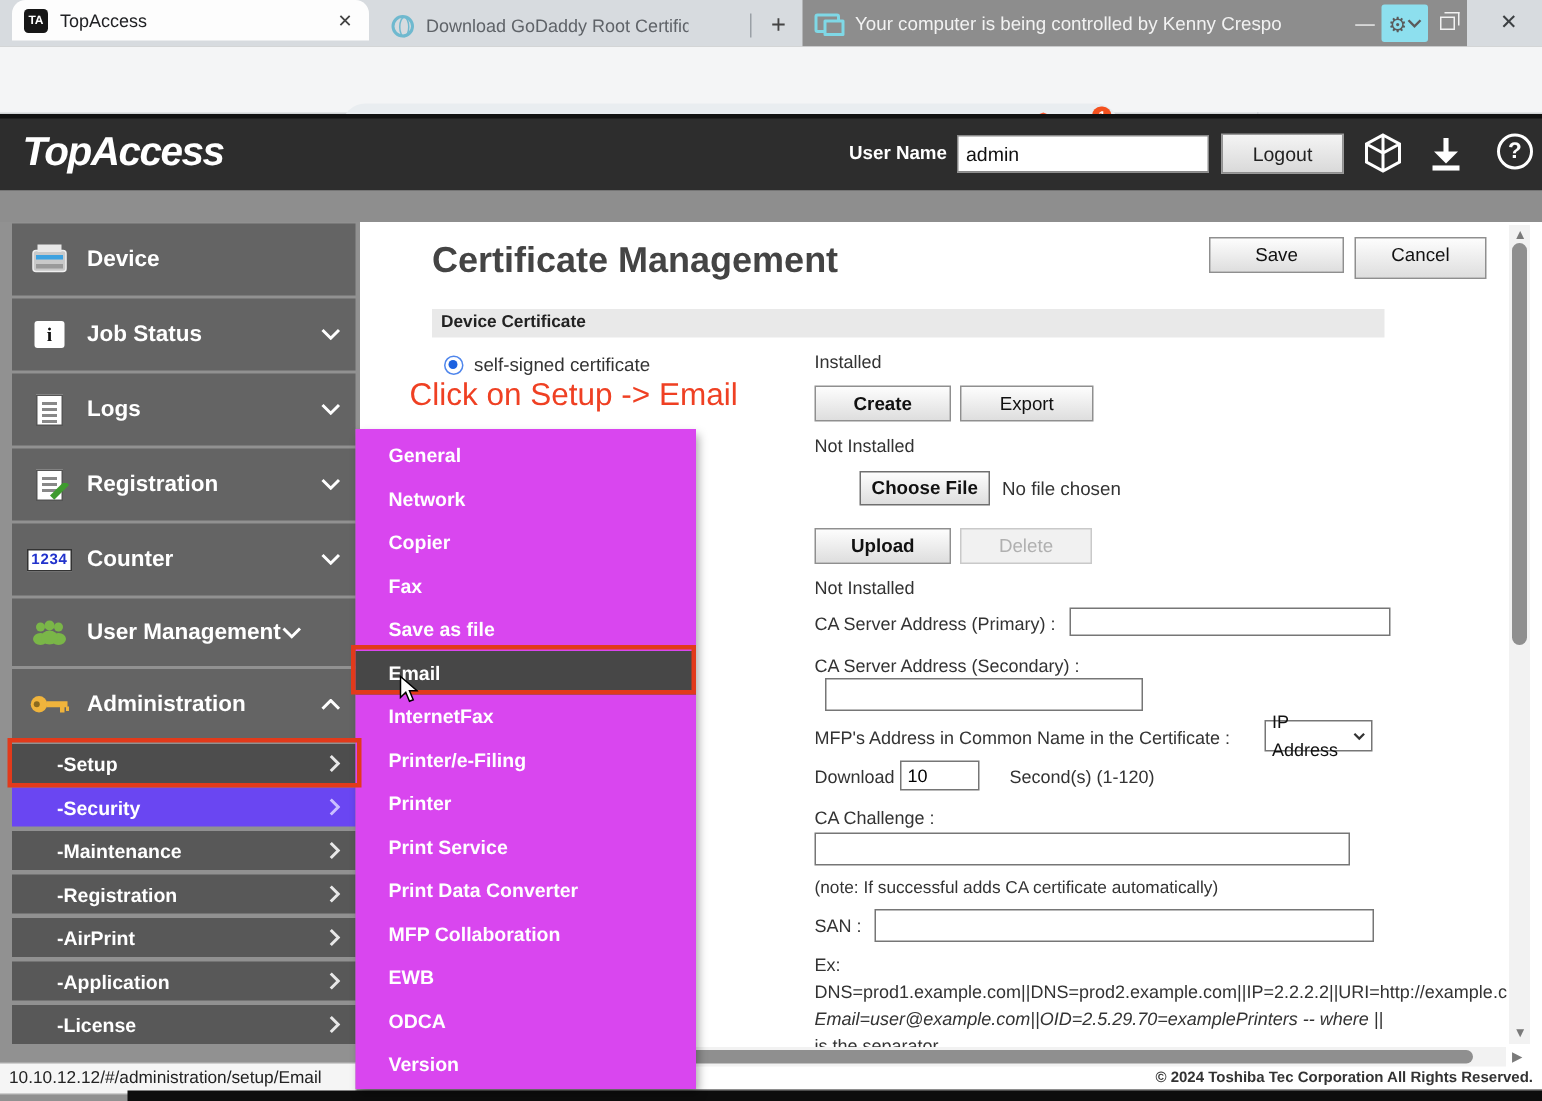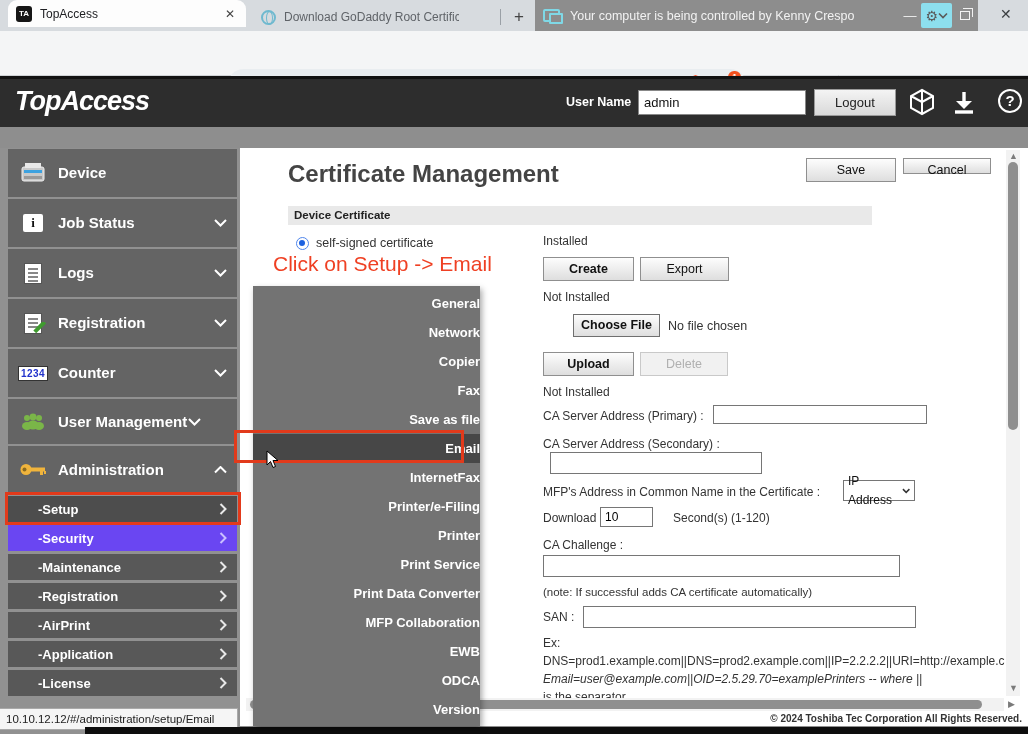--- a/index.html
+++ b/index.html
@@ -61,29 +61,29 @@
   .sub-item { left:8px; width:229px; height:26px; background:#585858; display:flex; align-items:center; padding:0 10px 0 30px; color:#fff; font-size:13px; font-weight:bold; }
   .sub-label { flex:1; }
   .icon-box { width:30px; height:26px; display:flex; align-items:center; justify-content:center; flex-shrink:0; }
   .counter-ic { background:#fff; border:1px solid #333; color:#2233cc; font-size:10px; font-weight:bold; padding:1px 2px; letter-spacing:0.5px; }
   .jobstat-ic { width:20px; height:18px; background:#fff; border-radius:2px; color:#111; font-weight:bold; font-size:13px; font-family:"Liberation Serif",serif; text-align:center; line-height:17px; }
   .doc-ic { width:18px; height:21px; background:#fff; border:1px solid #555; position:relative; }
   .doc-ic i { position:absolute; left:3px; right:3px; height:2px; background:#888; }
   .redbox { border:3px solid #e23a1b; background:transparent; z-index:30; }
 
   
-  .setup-menu { left:253px; top:286px; width:227px; height:440px; background:#737373; box-shadow:2px 3px 6px rgba(0,0,0,0.35); z-index:20; padding-top:3px;text-align:right; }
+  .setup-menu { left:237px; top:286px; width:227px; height:440px; background:#d946ef; box-shadow:2px 3px 6px rgba(0,0,0,0.35); z-index:20; padding-top:3px; }
   .menu-item { height:29px; line-height:29px; padding-left:22px; color:#fff; font-size:13px; font-weight:bold; }
   .menu-item.active { background:#474747; }
 
   
   .page-title { left:288px; top:160px; font-size:24px; font-weight:bold; color:#444; }
   .btn { background:linear-gradient(#fdfdfd,#dedede); border:1px solid #8f8f8f; font-size:12.5px; color:#111; text-align:center; font-family:"Liberation Sans",sans-serif; }
   .btn.disabled { color:#b0b0b0; border-color:#c9c9c9; background:#f1f1f1; }
-  .section-bar { left:288px; top:206px; width:584px; height:19px; background:#e9e9e9; font-size:11.5px; font-weight:bold; color:#222; line-height:19px; padding-left:6px; }
+  .section-bar { left:288px; top:206px; width:635px; height:19px; background:#e9e9e9; font-size:11.5px; font-weight:bold; color:#222; line-height:19px; padding-left:6px; }
   .radio { left:296px; top:237px; width:13px; height:13px; border-radius:50%; border:1.5px solid #4f86ec; background:#fff; }
   .radio:after { content:""; position:absolute; left:2px; top:2px; width:6px; height:6px; background:#1d62e0; border-radius:50%; }
   .radio-label { left:316px; top:236px; font-size:12.5px; color:#333; }
   .annotation { left:245px; top:252px; font-size:21px; color:#ef4023; white-space:nowrap; z-index:25;margin-left:28px; }
   .flabel { font-size:12px; color:#333; white-space:nowrap; }
   .tinput { background:#fff; border:1px solid #767676; }
   .note { font-size:11.5px; color:#333; }
   .exline { font-size:12px; color:#333; white-space:nowrap; }
   .selbox { left:843px; top:480px; width:72px; height:21px; border:1px solid #767676; background:#fff; font-size:12px; color:#111; line-height:19px; padding:0 4px; display:flex; align-items:center; justify-content:space-between; }
 
@@ -370,21 +370,21 @@
   <div class="sub-label">-License</div>
   <svg width="8" height="12" viewBox="0 0 8 12">
       <polyline points="1.5,1 6.5,6 1.5,11" fill="none" stroke="#e8e8e8" stroke-width="2"></polyline>
     </svg>
 </div>
 
 <div class="abs redbox" style="left:5px;top:492px;width:236px;height:33px;"></div>
 
 <div class="abs page-title">Certificate Management</div>
 <div class="abs btn" style="left:806px;top:158px;width:90px;height:24px;line-height:22px;">Save</div>
-<div class="abs btn" style="left:903px;top:158px;width:88px;height:16px;line-height:22px;">Cancel</div>
+<div class="abs btn" style="left:903px;top:158px;width:88px;height:28px;line-height:22px;">Cancel</div>
 <div class="abs section-bar">Device Certificate</div>
 
 <div class="abs radio"></div>
 <div class="abs radio-label">self-signed certificate</div>
 
 <div class="abs flabel" style="left:543px;top:234px;">Installed</div>
 <div class="abs btn" style="left:543px;top:257px;width:91px;height:24px;line-height:22px;font-weight:bold;">Create</div>
 <div class="abs btn" style="left:640px;top:257px;width:89px;height:24px;line-height:22px;">Export</div>
 <div class="abs flabel" style="left:543px;top:290px;">Not Installed</div>
 <div class="abs btn" style="left:573px;top:314px;width:87px;height:23px;line-height:21px;font-weight:bold;border-color:#6f6f6f;">Choose File</div>

